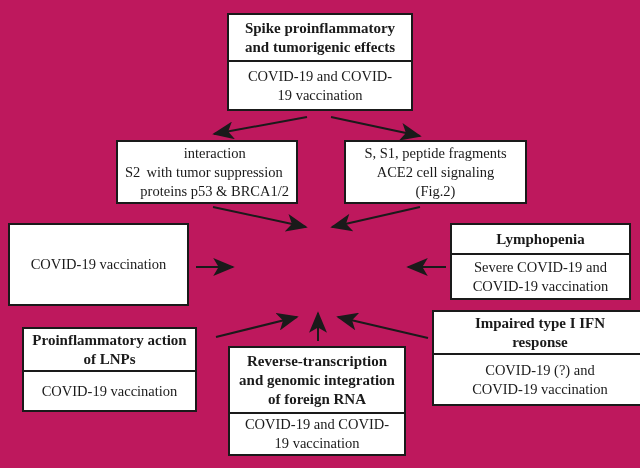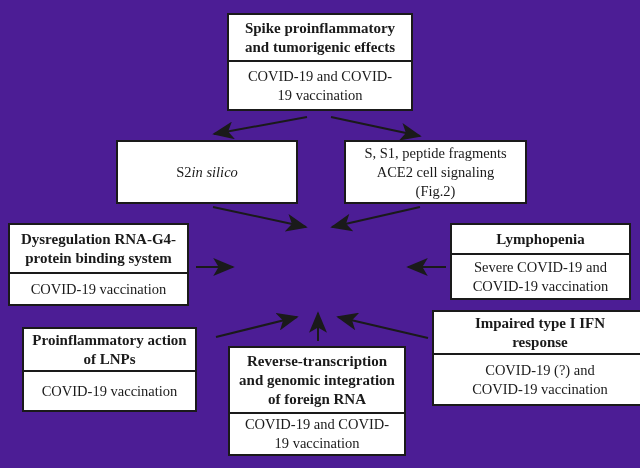--- a/index.html
+++ b/index.html
@@ -1,20 +1,20 @@
 <!DOCTYPE html>
 <html><head>
 <meta charset="utf-8">
 <style>
   html, body { margin: 0; padding: 0; background: #ffffff; }
   .canvas {
     position: relative;
     width: 640px;
     height: 468px;
-    background: #4c1d95;
+    background: #be185d;
     overflow: hidden;
     font-family: "Liberation Serif", serif;
     color: #1a1a1a;
   }
   .arrows {
     position: absolute;
     left: 0; top: 0;
     width: 640px; height: 468px;
     pointer-events: none;
   }
@@ -92,33 +92,33 @@
   </svg>
 
   <div class="node n-spike">
     <div class="sec title divided">Spike proinflammatory
 and tumorigenic effects</div>
     <div class="sec body">COVID-19 and COVID-
 19 vaccination</div>
   </div>
 
   <div class="node n-s2">
-    <div class="sec body"><span>S2 </span><span class="em">in silico</span></div>
+    <div class="sec body"><span>S2 </span><span> interaction
+with tumor suppression
+proteins p53 &amp; BRCA1/2</span></div>
   </div>
 
   <div class="node n-peptide">
     <div class="sec body">S, S1, peptide fragments
 ACE2 cell signaling
 (Fig.2)</div>
   </div>
 
 
   <div class="node n-rna-g4">
-    <div class="sec title divided">Dysregulation RNA-G4-
-protein binding system</div>
     <div class="sec body">COVID-19 vaccination</div>
   </div>
 
   <div class="node n-lymphopenia">
     <div class="sec title divided">Lymphopenia</div>
     <div class="sec body">Severe COVID-19 and
 COVID-19 vaccination</div>
   </div>
 
   <div class="node n-lnps">

